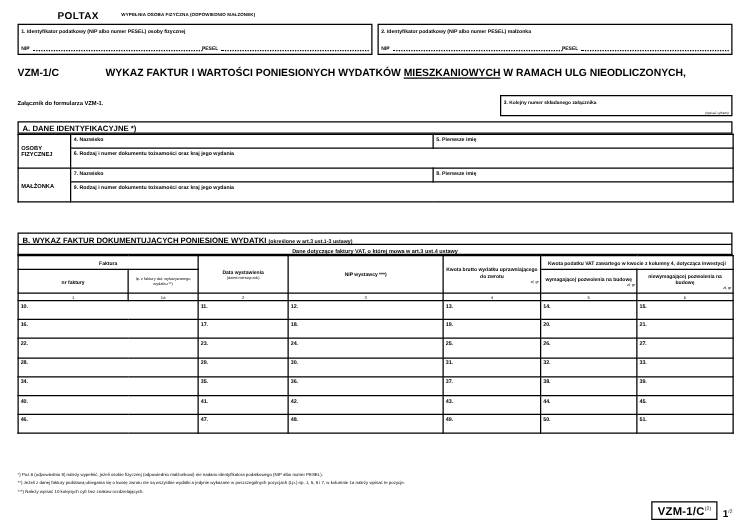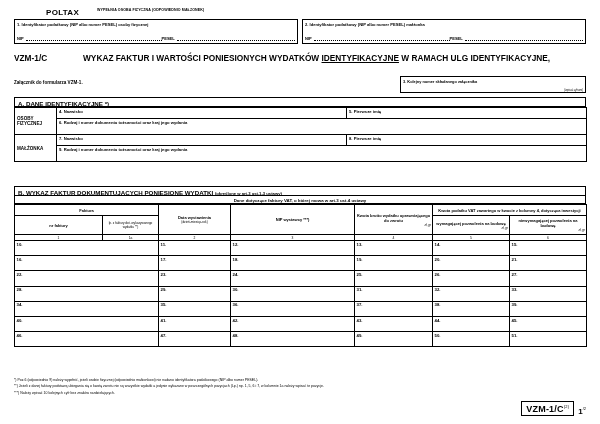--- a/index.html
+++ b/index.html
@@ -25,21 +25,21 @@
 
   
   .hdr {
     position: absolute;
     left: 14px;
     top: 8px;
     width: 572px;
   }
   .hdr-row {
     display: flex;
-    align-items: flex-start;
+    align-items: center;
     gap: 18px;
     padding-left: 32px;
   }
   .poltax {
     font-size: 8px;
     font-weight: bold;
     letter-spacing: .3px;
   }
   .hdr-sub {
     font-size: 3.6px;
@@ -311,22 +311,22 @@
           <span class="dots"></span>
         </div>
       </div>
     </div>
   </div>
 
   <div class="titlewrap">
     <span class="title-code">VZM-1/C</span>
     <div class="title-line">
       <span>WYKAZ FAKTUR I WARTOŚCI PONIESIONYCH WYDATKÓW</span>
-      <span class="u">IDENTYFIKACYJNE</span>
-      <span>W RAMACH ULG IDENTYFIKACYJNE,</span>
+      <span class="u">MIESZKANIOWYCH</span>
+      <span>W RAMACH ULG NIEODLICZONYCH,</span>
     </div>
   </div>
 
   <div class="zal">Załącznik do formularza VZM-1.</div>
 
   <div class="kolbox">
     <span>3. Kolejny numer składanego załącznika</span>
     <span class="hint">(wpisać cyframi)</span>
   </div>
 

